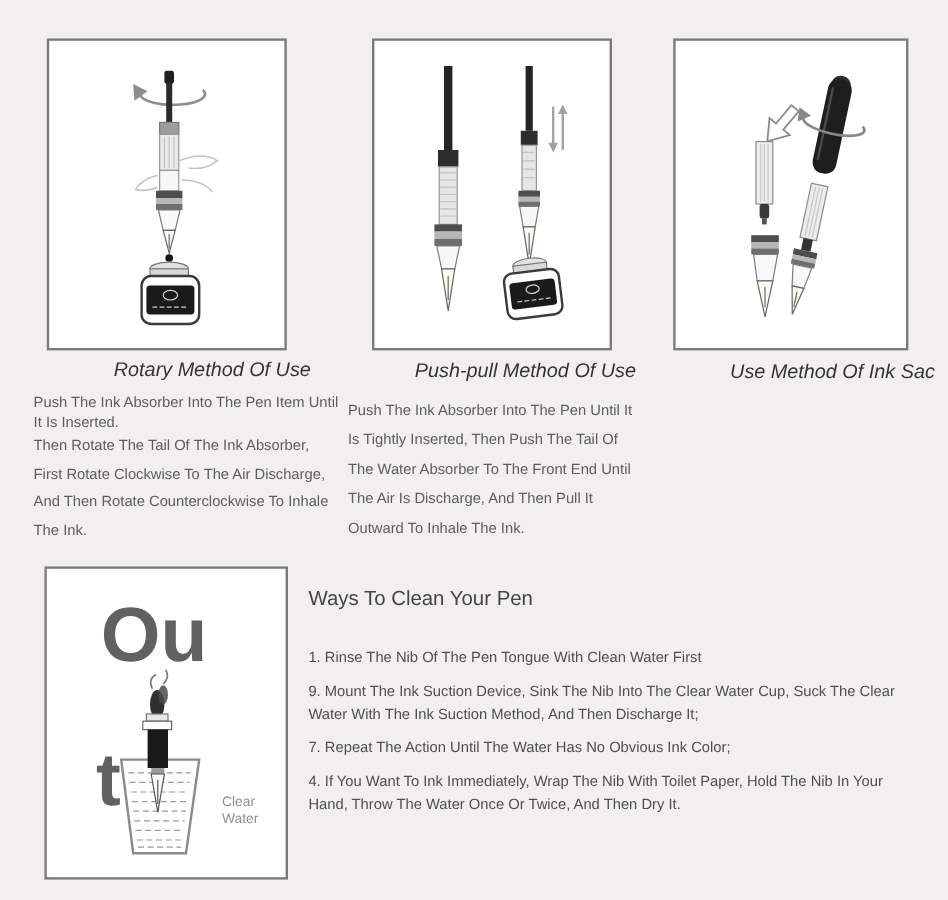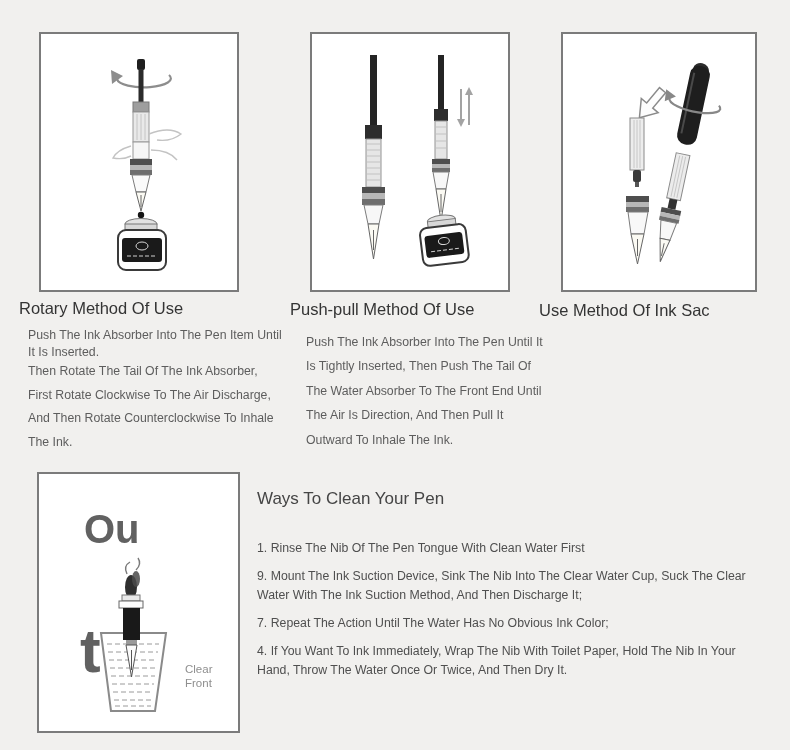--- a/index.html
+++ b/index.html
@@ -4,37 +4,37 @@
 <style>
   html,body{margin:0;padding:0;}
   .sheet{position:relative;width:790px;height:750px;background:#f1f0ee;overflow:hidden;
          font-family:"Liberation Sans","DejaVu Sans",sans-serif;}
   .panel{position:absolute;background:#ffffff;border:2px solid #7b7b7b;box-sizing:border-box;}
   .p1{left:39px;top:32px;width:200px;height:260px;}
   .p2{left:310px;top:32px;width:200px;height:260px;}
   .p3{left:561px;top:32px;width:196px;height:260px;}
   .p4{left:37px;top:472px;width:203px;height:261px;}
   .panel svg{display:block;width:100%;height:100%;}
-  .mtitle{position:absolute;text-align:left;font-size:16.5px;color:#343434;white-space:nowrap;}
+  .mtitle{position:absolute;text-align:right;font-size:16.5px;color:#343434;white-space:nowrap;font-style:italic;}
   .t1{left:19px;top:299px;width:240px;}
   .t2{left:290px;top:300px;width:240px;}
   .t3{left:539px;top:301px;width:240px;}
   .mbody{position:absolute;}
   .b1{left:28px;top:327px;}
-  .b2{left:306px;top:330px;}
+  .b2{left:290px;top:330px;}
   .b3{left:564px;top:331px;}
   .ln{font-size:12.3px;color:#5d5d5d;white-space:nowrap;}
   .lh16{line-height:16.5px;}
   .sp1{line-height:23.5px;}
   .sp2{line-height:24.4px;}
   .clean-title{position:absolute;left:257px;top:489px;font-size:17px;color:#454545;}
   .steps{position:absolute;left:257px;top:539px;width:494px;}
   .step{margin:0 0 9px 0;font-size:12.3px;line-height:19px;color:#4f4f4f;}
   .step.gap{margin-top:9px;}
-  .out-top{position:absolute;left:84px;top:500px;font-size:40px;line-height:58px;font-weight:700;color:#616161;}
+  .out-top{position:absolute;left:84px;top:500px;font-size:64px;line-height:58px;font-weight:700;color:#616161;}
   .out-bottom{position:absolute;left:80px;top:622px;font-size:62px;line-height:58px;font-weight:700;color:#616161;}
   .cup-label{position:absolute;left:185px;top:662px;font-size:11.5px;line-height:14px;color:#8f8f8f;white-space:pre-line;}
 </style>
 </head>
 <body>
 
 <div class="sheet">
 
   <div class="panel p1">
     <svg viewBox="0 0 196 256">
@@ -182,21 +182,21 @@
     <div class="ln sp1">First Rotate Clockwise To The Air Discharge,</div>
     <div class="ln sp1">And Then Rotate Counterclockwise To Inhale</div>
     <div class="ln sp1">The Ink.</div>
   </div>
 
   <div class="mtitle t2">Push-pull Method Of Use</div>
   <div class="mbody b2">
     <div class="ln sp2">Push The Ink Absorber Into The Pen Until It</div>
     <div class="ln sp2">Is Tightly Inserted, Then Push The Tail Of</div>
     <div class="ln sp2">The Water Absorber To The Front End Until</div>
-    <div class="ln sp2">The Air Is Direction, And Then Pull It</div>
+    <div class="ln sp2">The Air Is Discharge, And Then Pull It</div>
     <div class="ln sp2">Outward To Inhale The Ink.</div>
   </div>
 
   <div class="mtitle t3">Use Method Of Ink Sac</div>
 
   <div class="panel p4">
     <svg viewBox="0 0 199 257">
       <g>
         <ellipse cx="92" cy="113" rx="6" ry="12" fill="#2f2f2f"></ellipse>
         <ellipse cx="97" cy="105" rx="4" ry="8" fill="#4a4a4a" opacity="0.85"></ellipse>
@@ -220,21 +220,21 @@
         <rect x="84" y="134" width="17" height="32" fill="#191919"></rect>
         <rect x="87" y="166" width="11" height="5" fill="#9a9a9a"></rect>
         <polygon points="87,171 98,171 92.5,203" fill="#fbfbfb" stroke="#555555"></polygon>
         <line x1="92.5" y1="176" x2="92.5" y2="196" stroke="#555555"></line>
       </g>
     </svg>
   </div>
   <div class="out-top">Ou</div>
   <div class="out-bottom">t</div>
   <div class="cup-label">Clear
-Front</div>
+Water</div>
 
   <div class="clean-title">Ways To Clean Your Pen</div>
   <div class="steps">
     <p class="step">1. Rinse The Nib Of The Pen Tongue With Clean Water First</p>
     <p class="step">9. Mount The Ink Suction Device, Sink The Nib Into The Clear Water Cup, Suck The Clear Water With The Ink Suction Method, And Then Discharge It;</p>
     <p class="step gap">7. Repeat The Action Until The Water Has No Obvious Ink Color;</p>
     <p class="step">4. If You Want To Ink Immediately, Wrap The Nib With Toilet Paper, Hold The Nib In Your Hand, Throw The Water Once Or Twice, And Then Dry It.</p>
   </div>
 
 </div>

